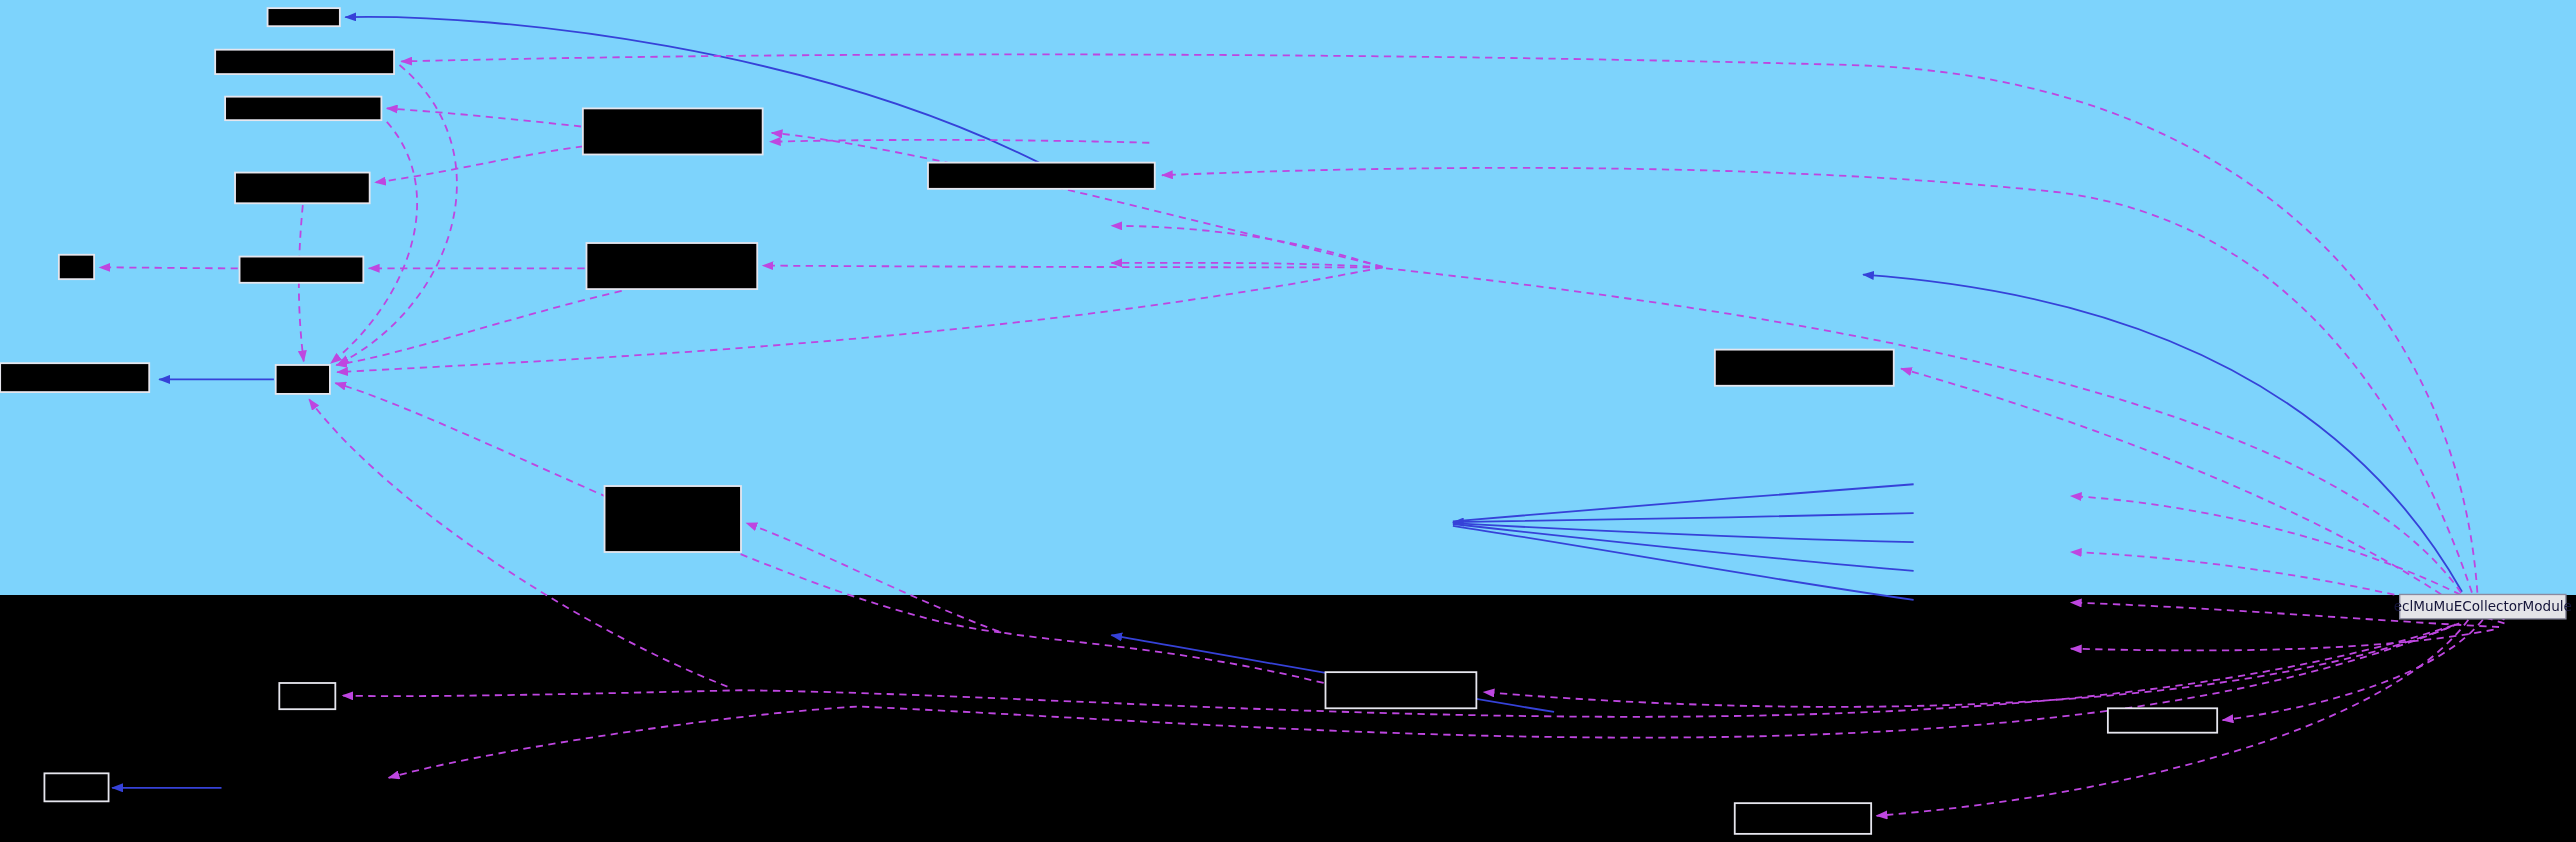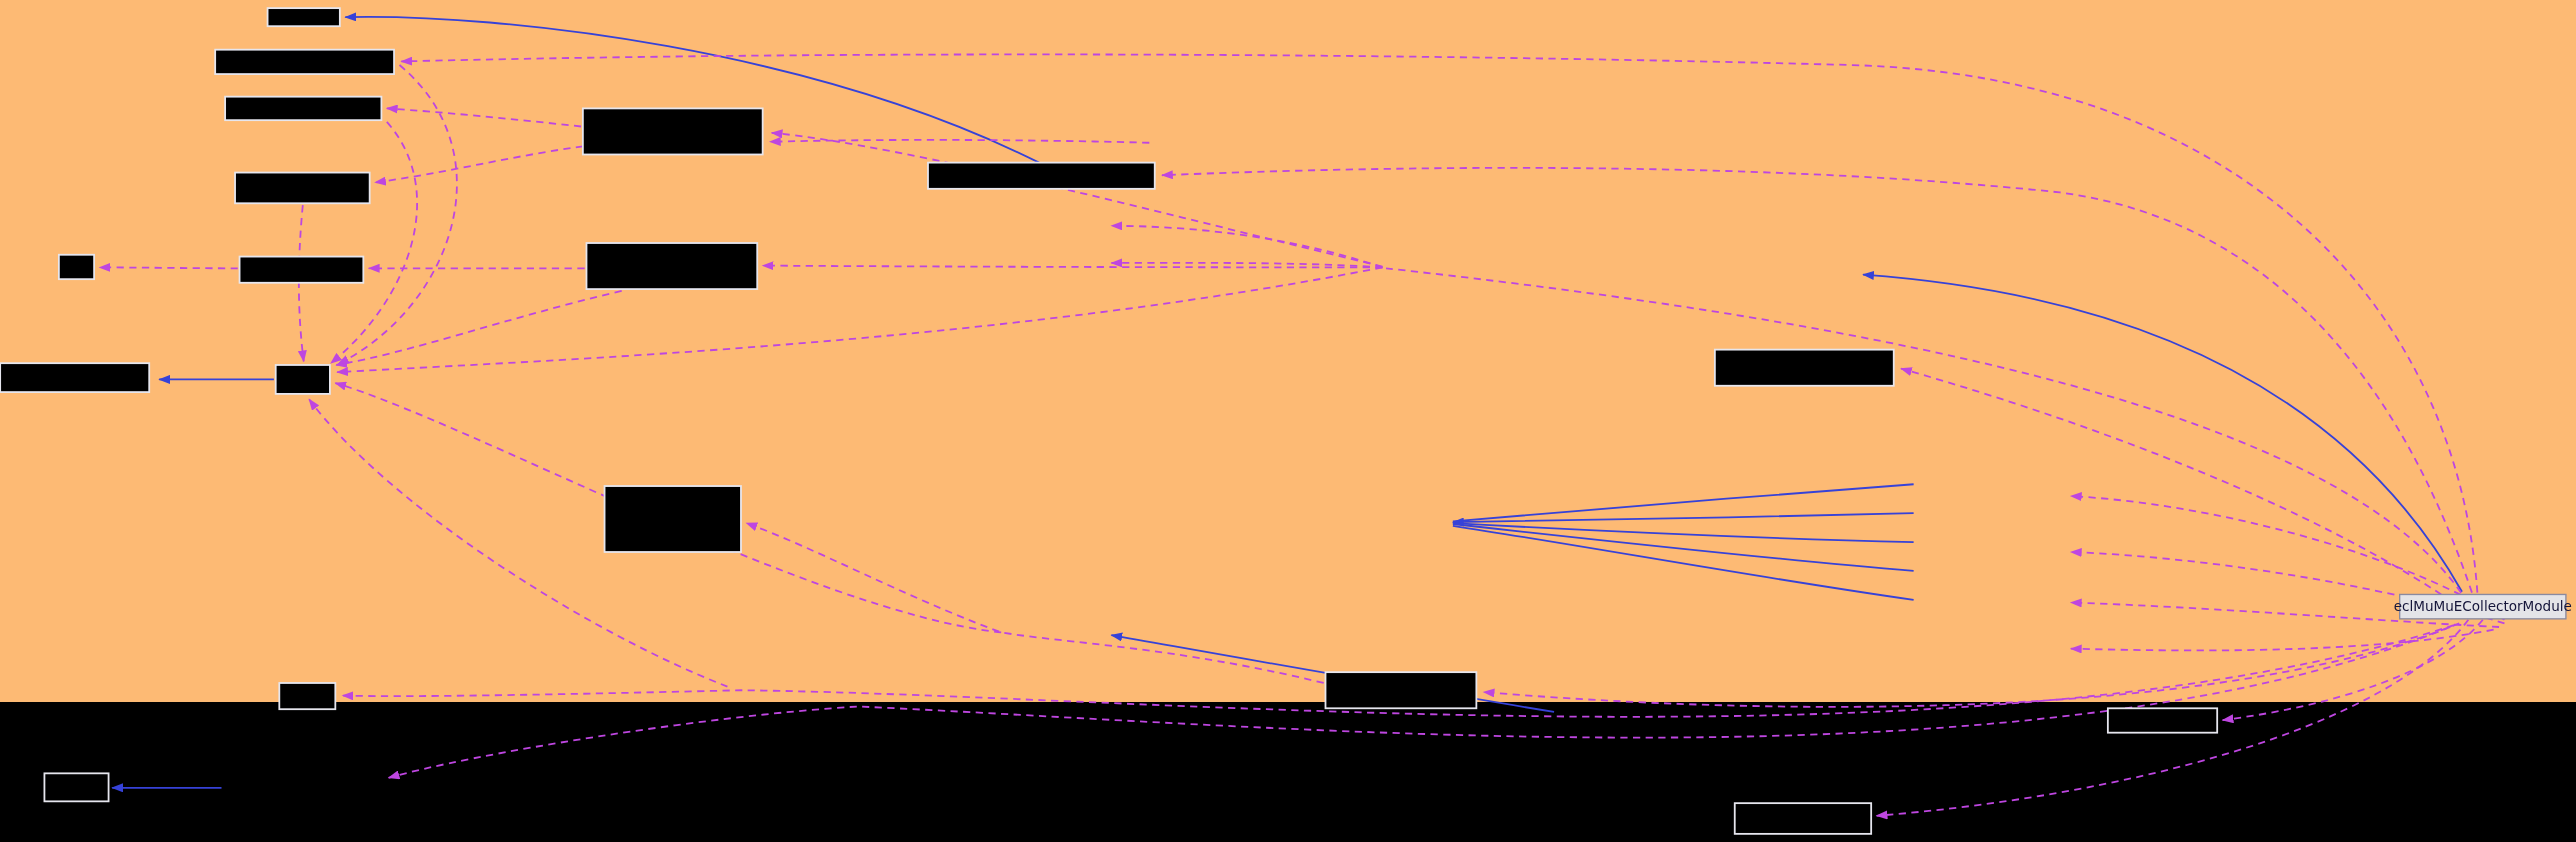--- a/index.html
+++ b/index.html
@@ -7,22 +7,22 @@
     padding: 0;
     background: #000000;
     width: 2576px;
     height: 842px;
     overflow: hidden;
     font-family: "DejaVu Sans", sans-serif;
   }
   #graph-wrap {
     position: relative;
     width: 2576px;
-    height: 702px;
-    background: #fdba74;
+    height: 595px;
+    background: #7dd3fc;
   }
   #graph-svg {
     position: absolute;
     left: 0;
     top: 0;
     display: block;
   }
   .node-rect {
     fill: #000000;
     stroke: #E6E6EE;

